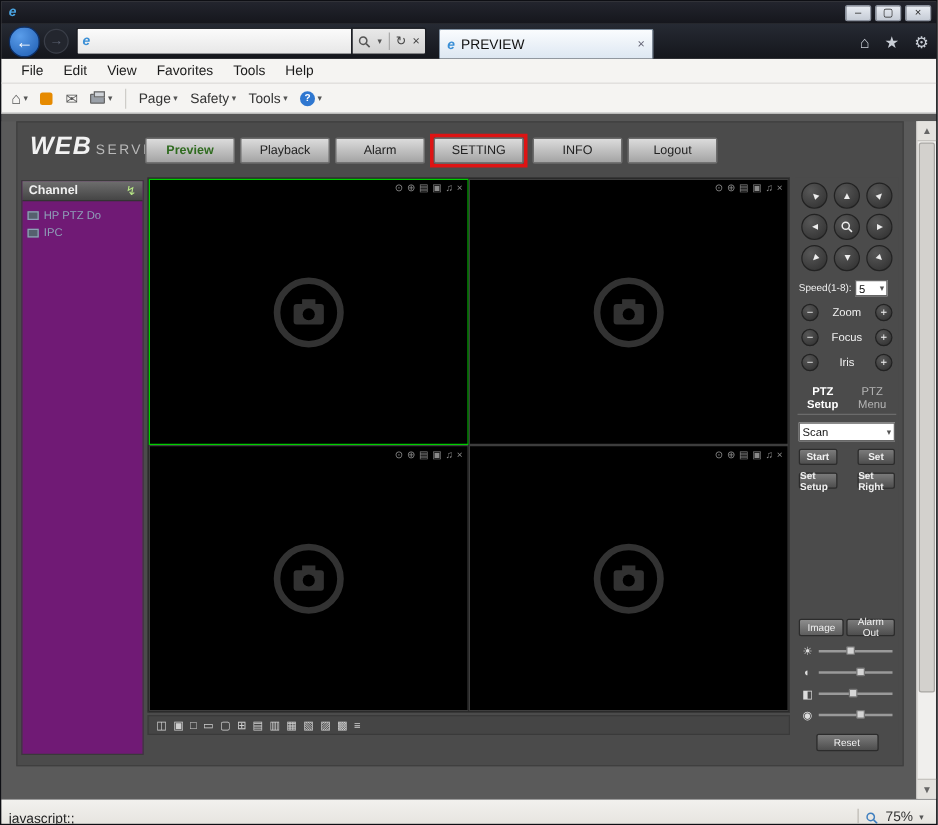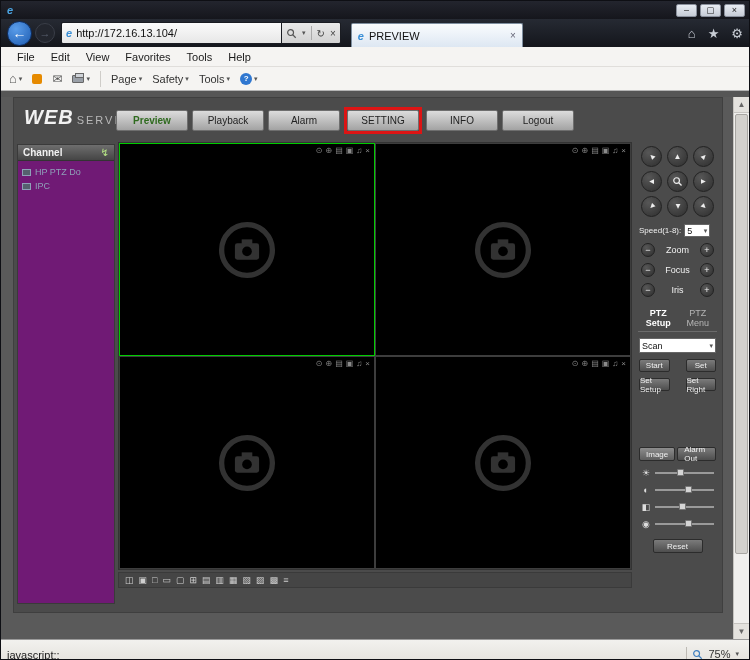--- a/index.html
+++ b/index.html
@@ -97,23 +97,23 @@
   .fake-select { background:#fff; border:1px solid #666; height:13px; display:flex; align-items:center; justify-content:space-between; padding:0 2px; font-size:9px; color:#111; }
   .speed-sel { width:26px; }
   .adj-row { display:flex; align-items:center; justify-content:space-between; margin:6px 5px 0; }
   .adj-c { width:14px; height:14px; border-radius:50%; background:radial-gradient(circle at 35% 30%, #575757, #2e2e2e); border:1px solid #222; color:#eee; font-size:9px; line-height:12px; text-align:center; }
   .adj-lb { color:#f0f0f0; font-size:9px; }
   .ptz-tabs { display:flex; margin:9px 2px 0; border-bottom:1px solid #6b6b6b; }
   .ptz-tab { font-size:9px; padding:2px 4px 3px;text-align:center; }
   .ptz-tab.on { color:#fff; font-weight:bold; }
   .ptz-tab.off { color:#b5b5b5; }
   .scan-sel { margin:6px 3px 0; height:15px; font-size:9px; }
-  .btn-row { display:flex; gap:16px; margin:6px 3px 0; }
+  .btn-row { display:flex; gap:16px; margin:6px 3px 0;font-weight:bold; }
   .pbtn { flex:1; height:13px; font-size:8px; }
-  .img-tabs { display:flex; gap:2px; margin:56px 3px 0; }
+  .img-tabs { display:flex; gap:2px; margin:104px 3px 0;text-align:center; }
   .img-tab { height:14px; font-size:8px; padding:0 6px; }
   .img-tab.on { background:linear-gradient(#8d8d8d,#5e5e5e); }
   .slider-row { display:flex; align-items:center; gap:4px; margin:7px 5px 0; }
   .sl-icon { font-size:9px; color:#ddd; width:10px; text-align:center; }
   .track { position:relative; flex:1; height:2px; background:#9a9a9a; }
   .thumb { position:absolute; top:-3px; width:7px; height:7px; background:#d5d5d5; border:1px solid #777; border-radius:1px; }
   .reset-wrap { display:flex; justify-content:center; margin-top:10px; }
   .reset-btn { width:50px; height:14px; font-size:8px; }
 
   
@@ -139,21 +139,20 @@
   <div class="navrow">
     <div class="circle-btn back-btn">
         <span>←</span>
       </div>
     <div class="circle-btn fwd-btn">
         <span>→</span>
       </div>
     <div class="addr-wrap">
       <div class="addr-field">
         <span class="fav-e">e</span>
-        <input class="addr-input" value="http://172.16.13.104/" style="">
       </div>
       <div class="addr-tools">
         <svg class="mag-svg" viewBox="0 0 12 12">
             <circle cx="5" cy="5" r="3.2" fill="none" stroke="#555" stroke-width="1.3"></circle>
             <line x1="7.5" y1="7.5" x2="10.6" y2="10.6" stroke="#555" stroke-width="1.4"></line>
           </svg>
         <span class="caret">▾</span>
         <span class="sep"></span>
         <span>↻</span>
         <span>×</span>

